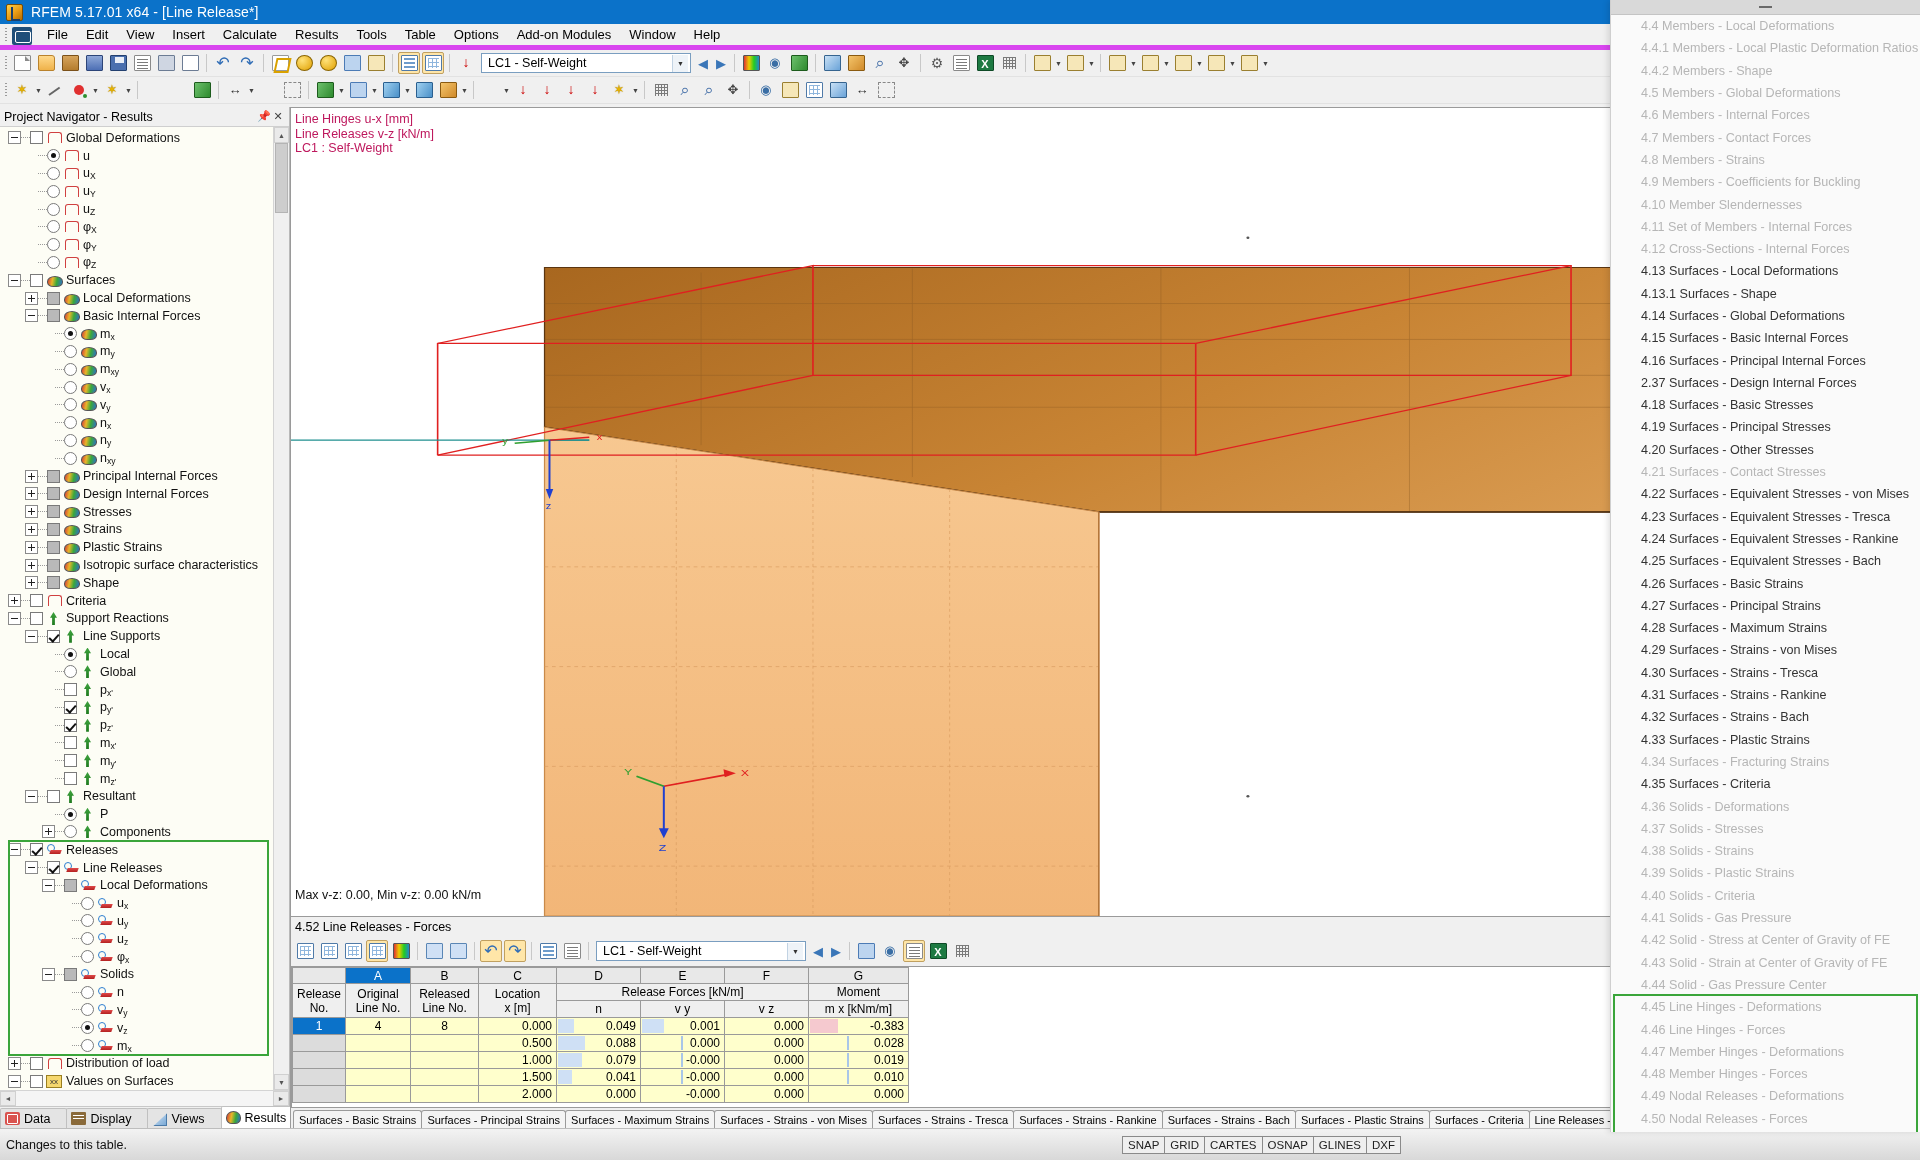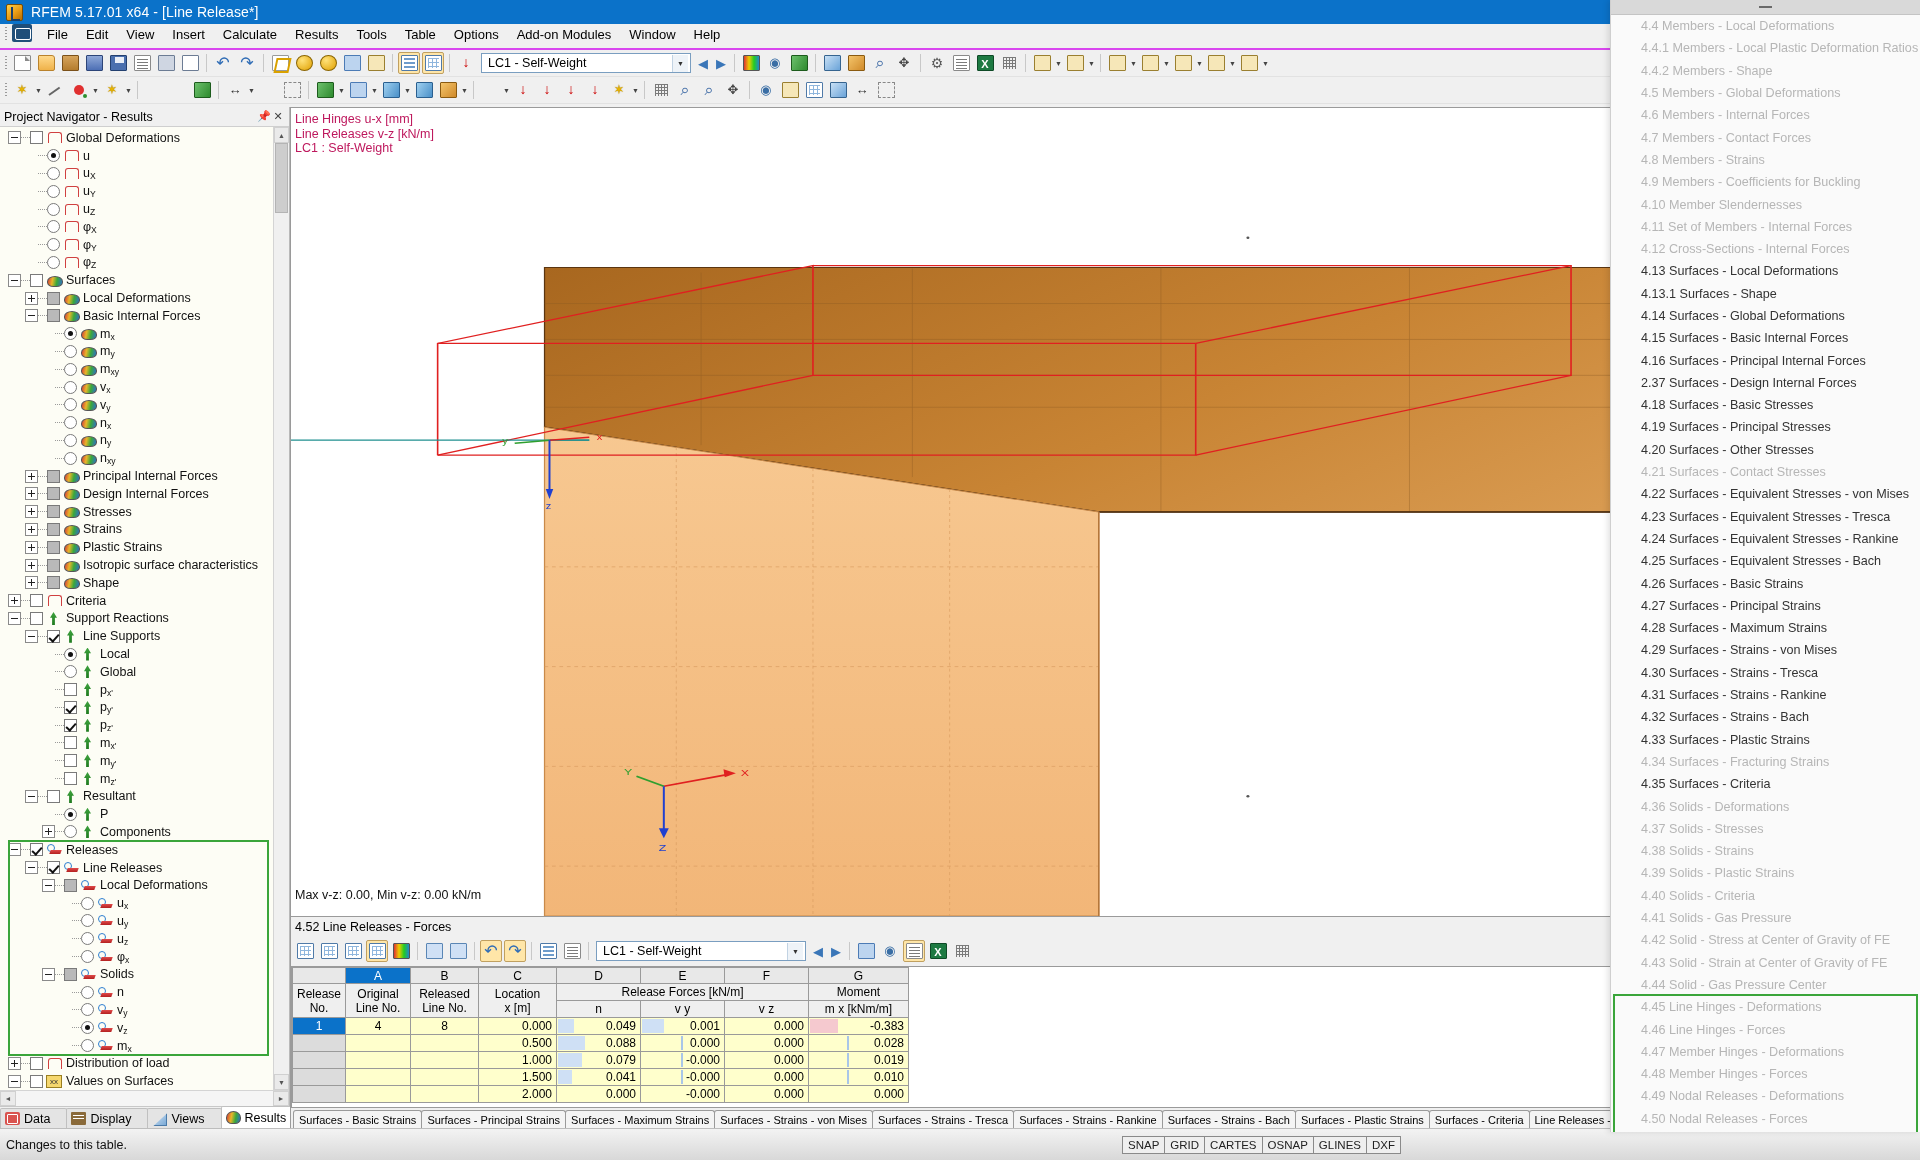--- a/index.html
+++ b/index.html
@@ -28,22 +28,22 @@
   }
   #titlebar .ttl { letter-spacing:.1px; }
   #winbtns { margin-left:auto; display:flex; height:24px; }
   #winbtns div {
     width:46px; height:24px; display:flex; align-items:center; justify-content:center;
     color:#fff; font-size:13px;
   }
 
   
   #menubar {
-    height:26px; background:#f0f0f0; display:flex; align-items:flex-start;
-    border-bottom:2px solid #d946ef; padding-left:2px;
+    height:26px; background:#f0f0f0; display:flex; align-items:flex-end;
+    border-bottom:5px solid #d946ef; padding-left:2px;
   }
   .grip { width:8px; height:20px; position:relative; flex:0 0 auto; }
   .grip::before{
     content:""; position:absolute; left:3px; top:3px; width:2px; height:14px;
     background-image:repeating-linear-gradient(to bottom,#9a9a9a 0 1px,transparent 1px 3px);
   }
   #menubar .mlogo {
     width:20px; height:18px; margin:0 6px 0 2px;
     background:#1f4e79; border-radius:2px; position:relative; flex:0 0 auto;
   }

